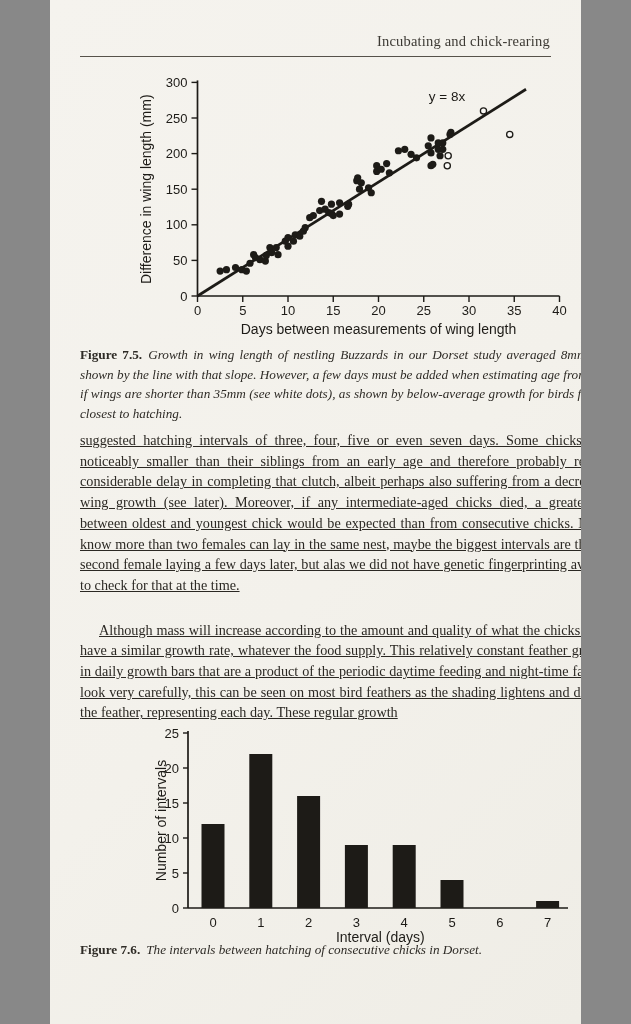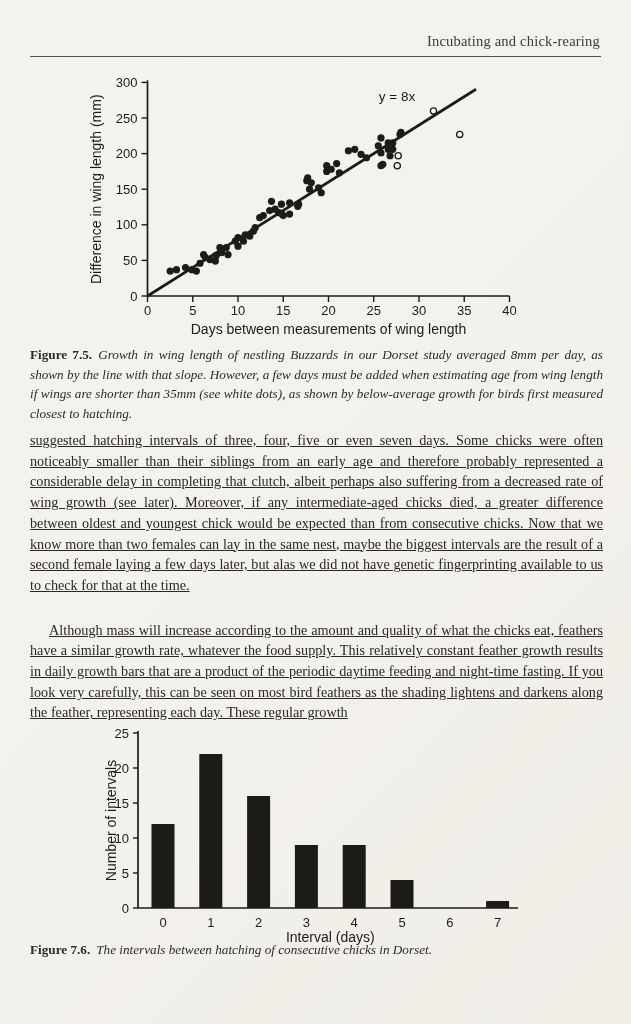--- a/index.html
+++ b/index.html
@@ -1,17 +1,17 @@
 <!DOCTYPE html>
 <html><head>
 <meta charset="utf-8">
 <style>
   html,body{margin:0;padding:0;background:#888;}
   .page{
-    position:relative;width:631px;height:1024px;margin:0 auto;
+    position:relative;width:531px;height:1024px;margin:0 auto;
     background:linear-gradient(135deg,#f5f3ee 0%,#f3f1eb 55%,#efede6 100%);
     font-family:"Liberation Serif",serif;color:#2e2b26;overflow:hidden;
   }
   .running-head{
     position:absolute;top:33px;left:30px;right:31px;
     text-align:right;font-size:14.5px;color:#3c3933;letter-spacing:.2px;
   }
   .head-rule{
     position:absolute;top:56px;left:30px;right:30px;height:0;
     border-top:1.4px solid #56524a;

